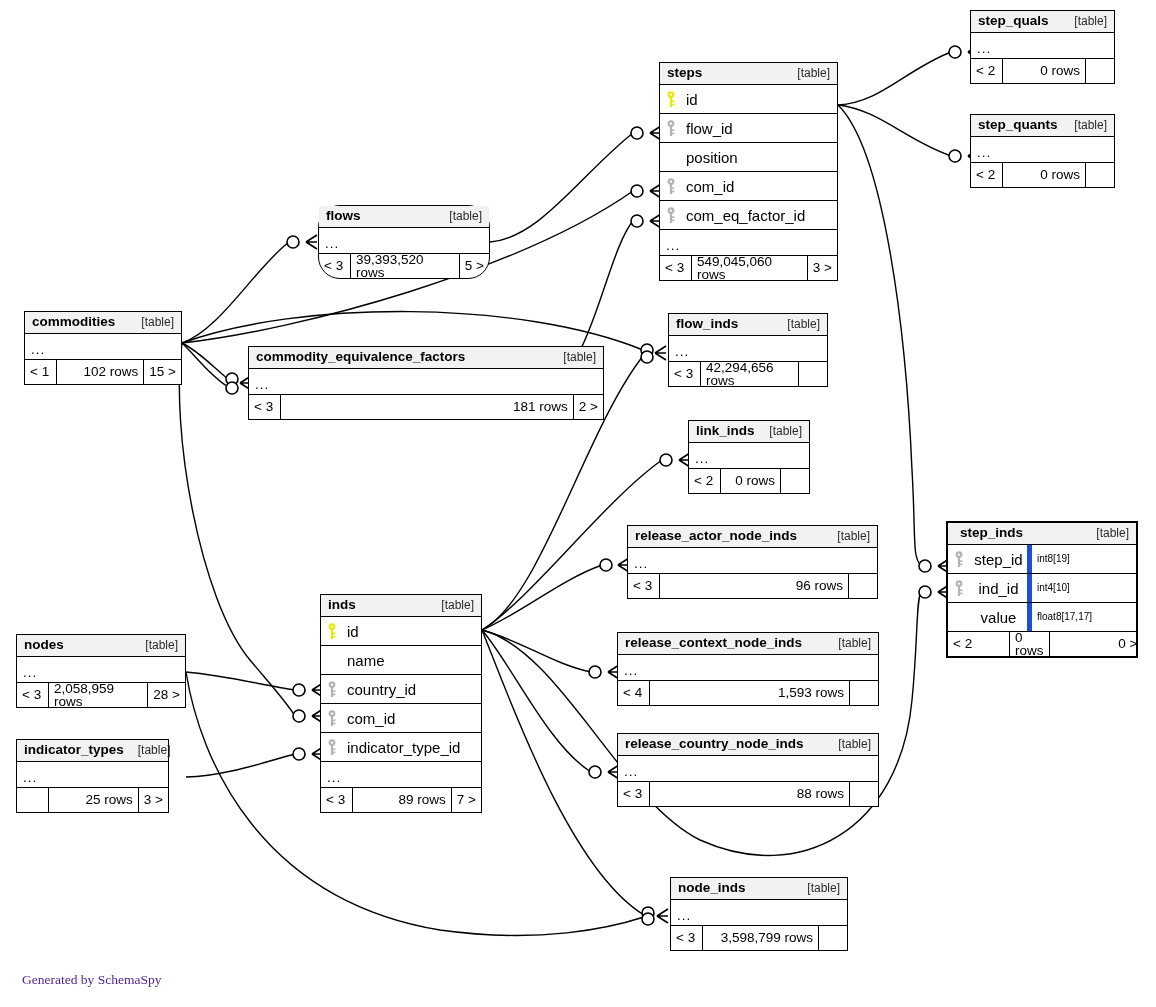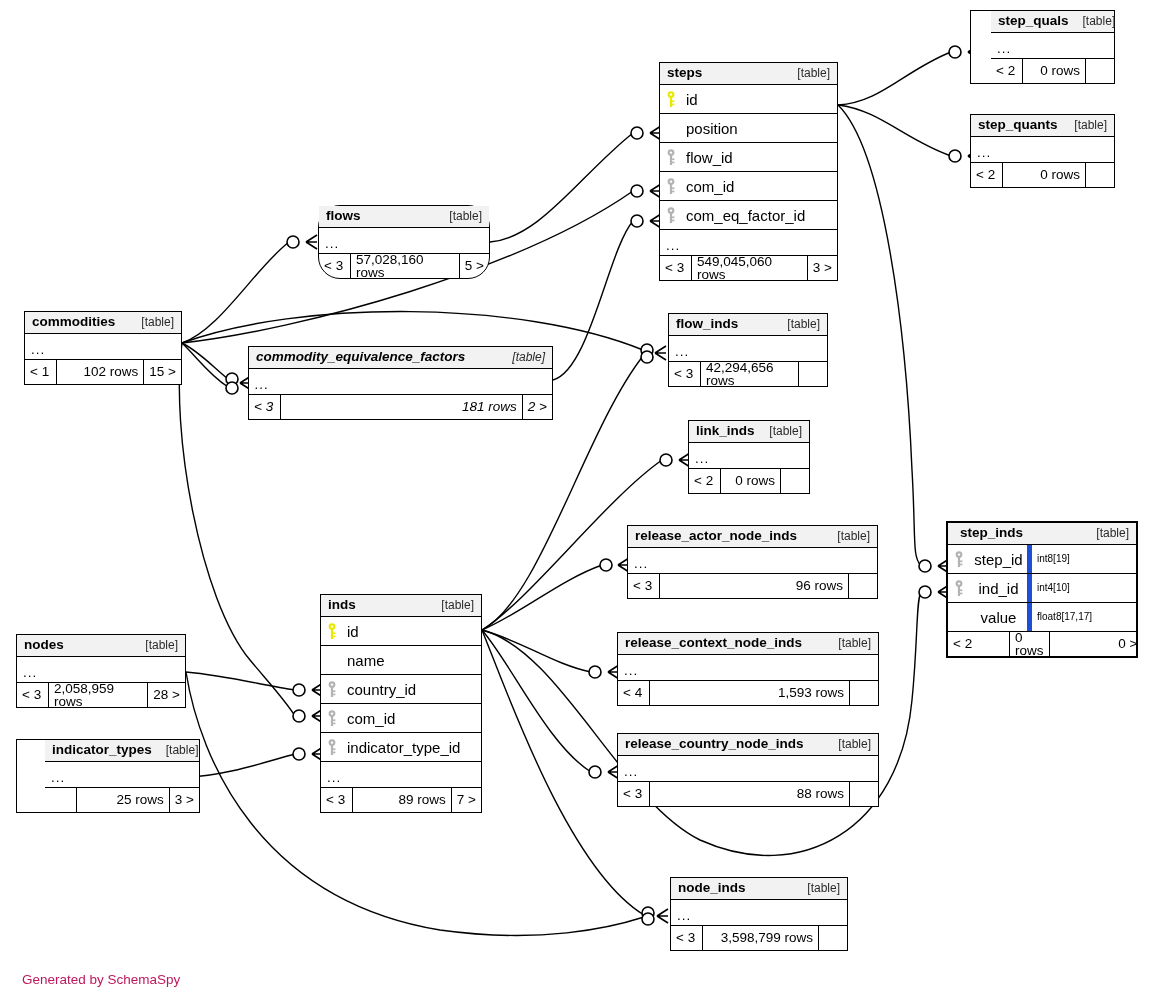--- a/index.html
+++ b/index.html
@@ -74,21 +74,21 @@
   .f-left{justify-content:flex-start;}
   .f-mid{justify-content:flex-end;flex:1 1 auto;}
   .f-mid.c{justify-content:center;}
   .f-right{justify-content:flex-end;}
 
   .keyicon{display:block;}
 
   .credit{
     position:absolute;
     left:22px;top:972px;
-    font-size:13.5px;color:#be185d;
+    font-size:13.5px;color:#4c1d95;font-family:Liberation Serif, serif;
   }
 </style>
 </head>
 <body>
 
 <div id="canvas">
 
   <svg id="edges" viewBox="0 0 1156 1007" width="1156" height="1007">
     <defs>
       <g id="crowfoot">
@@ -213,45 +213,45 @@
               <circle cx="5" cy="3.6" r="3.4" fill="#e8e800"></circle>
               <circle cx="5" cy="3.6" r="1.2" fill="#fff"></circle>
               <rect x="3.9" y="5.8" width="2.2" height="10.2" fill="#e8e800"></rect>
               <rect x="6.1" y="9.4" width="2.3" height="1.7" fill="#e8e800"></rect>
               <rect x="6.1" y="12.6" width="2.3" height="1.7" fill="#e8e800"></rect>
             </svg>
           </span>
           <span class="col-label">id</span>
         </div>
         <div class="col">
+          <span class="col-key">
+            <svg class="keyicon" width="10" height="17" viewBox="0 0 10 17">
+              <circle cx="5" cy="3.6" r="3.4" fill="#b3b3b3"></circle>
+              <circle cx="5" cy="3.6" r="1.2" fill="#fff"></circle>
+              <rect x="3.9" y="5.8" width="2.2" height="10.2" fill="#b3b3b3"></rect>
+              <rect x="6.1" y="9.4" width="2.3" height="1.7" fill="#b3b3b3"></rect>
+              <rect x="6.1" y="12.6" width="2.3" height="1.7" fill="#b3b3b3"></rect>
+            </svg>
+          </span>
+          <span class="col-label">flow_id</span>
+        </div>
+        <div class="col">
           <span class="col-key"></span>
           <span class="col-label">position</span>
         </div>
         <div class="col">
           <span class="col-key">
             <svg class="keyicon" width="10" height="17" viewBox="0 0 10 17">
               <circle cx="5" cy="3.6" r="3.4" fill="#b3b3b3"></circle>
               <circle cx="5" cy="3.6" r="1.2" fill="#fff"></circle>
               <rect x="3.9" y="5.8" width="2.2" height="10.2" fill="#b3b3b3"></rect>
               <rect x="6.1" y="9.4" width="2.3" height="1.7" fill="#b3b3b3"></rect>
               <rect x="6.1" y="12.6" width="2.3" height="1.7" fill="#b3b3b3"></rect>
             </svg>
           </span>
-          <span class="col-label">flow_id</span>
-        </div>
-        <div class="col">
-          <span class="col-key">
-            <svg class="keyicon" width="10" height="17" viewBox="0 0 10 17">
-              <circle cx="5" cy="3.6" r="3.4" fill="#b3b3b3"></circle>
-              <circle cx="5" cy="3.6" r="1.2" fill="#fff"></circle>
-              <rect x="3.9" y="5.8" width="2.2" height="10.2" fill="#b3b3b3"></rect>
-              <rect x="6.1" y="9.4" width="2.3" height="1.7" fill="#b3b3b3"></rect>
-              <rect x="6.1" y="12.6" width="2.3" height="1.7" fill="#b3b3b3"></rect>
-            </svg>
-          </span>
           <span class="col-label">com_id</span>
         </div>
         <div class="col">
           <span class="col-key">
             <svg class="keyicon" width="10" height="17" viewBox="0 0 10 17">
               <circle cx="5" cy="3.6" r="3.4" fill="#b3b3b3"></circle>
               <circle cx="5" cy="3.6" r="1.2" fill="#fff"></circle>
               <rect x="3.9" y="5.8" width="2.2" height="10.2" fill="#b3b3b3"></rect>
               <rect x="6.1" y="9.4" width="2.3" height="1.7" fill="#b3b3b3"></rect>
               <rect x="6.1" y="12.6" width="2.3" height="1.7" fill="#b3b3b3"></rect>
@@ -259,21 +259,21 @@
           </span>
           <span class="col-label">com_eq_factor_id</span>
         </div>
         <div class="ellipsis-row">...</div>
         <div class="foot">
           <div class="f-left" style="flex:0 0 auto;min-width:32px;">&lt; 3</div>
           <div class="f-mid">549,045,060 rows</div>
           <div class="f-right" style="flex:0 0 auto;min-width:28px;">3 &gt;</div>
         </div>
       </div>
-      <div class="tbl" style="left: 970px; top: 10px; width: 145px; padding-left: 20px;">
+      <div class="tbl" style="left: 970px; top: 10px; width: 145px;">
         <div class="tbl-head">
           <span class="tbl-name">step_quals</span>
           <span class="tbl-kind">[table]</span>
         </div>
         <div class="ellipsis-row">...</div>
         <div class="foot">
           <div class="f-left" style="flex:0 0 auto;min-width:32px;">&lt; 2</div>
           <div class="f-mid">0 rows</div>
           <div class="f-right" style="flex:0 0 auto;min-width:28px;"></div>
         </div>
@@ -291,37 +291,37 @@
         </div>
       </div>
       <div class="tbl" style="left: 318px; top: 205px; width: 172px; border-radius: 22px;">
         <div class="tbl-head">
           <span class="tbl-name">flows</span>
           <span class="tbl-kind">[table]</span>
         </div>
         <div class="ellipsis-row">...</div>
         <div class="foot">
           <div class="f-left" style="flex:0 0 auto;min-width:32px;">&lt; 3</div>
-          <div class="f-mid">57,028,160 rows</div>
+          <div class="f-mid">39,393,520 rows</div>
           <div class="f-right" style="flex:0 0 auto;min-width:28px;">5 &gt;</div>
         </div>
       </div>
       <div class="tbl" style="left: 24px; top: 311px; width: 158px;">
         <div class="tbl-head">
           <span class="tbl-name">commodities</span>
           <span class="tbl-kind">[table]</span>
         </div>
         <div class="ellipsis-row">...</div>
         <div class="foot">
           <div class="f-left" style="flex:0 0 auto;min-width:32px;">&lt; 1</div>
           <div class="f-mid">102 rows</div>
           <div class="f-right" style="flex:0 0 auto;min-width:28px;">15 &gt;</div>
         </div>
       </div>
-      <div class="tbl" style="left: 248px; top: 346px; width: 305px; font-style: italic;">
+      <div class="tbl" style="left: 248px; top: 346px; width: 356px;">
         <div class="tbl-head">
           <span class="tbl-name">commodity_equivalence_factors</span>
           <span class="tbl-kind">[table]</span>
         </div>
         <div class="ellipsis-row">...</div>
         <div class="foot">
           <div class="f-left" style="flex:0 0 auto;min-width:32px;">&lt; 3</div>
           <div class="f-mid">181 rows</div>
           <div class="f-right" style="flex:0 0 auto;min-width:28px;">2 &gt;</div>
         </div>
@@ -467,21 +467,21 @@
           <span class="tbl-name">nodes</span>
           <span class="tbl-kind">[table]</span>
         </div>
         <div class="ellipsis-row">...</div>
         <div class="foot">
           <div class="f-left" style="flex:0 0 auto;min-width:32px;">&lt; 3</div>
           <div class="f-mid">2,058,959 rows</div>
           <div class="f-right" style="flex:0 0 auto;min-width:28px;">28 &gt;</div>
         </div>
       </div>
-      <div class="tbl" style="left: 16px; top: 739px; width: 184px; padding-left: 28px;">
+      <div class="tbl" style="left: 16px; top: 739px; width: 153px;">
         <div class="tbl-head">
           <span class="tbl-name">indicator_types</span>
           <span class="tbl-kind">[table]</span>
         </div>
         <div class="ellipsis-row">...</div>
         <div class="foot">
           <div class="f-left" style="flex:0 0 auto;min-width:32px;"></div>
           <div class="f-mid">25 rows</div>
           <div class="f-right" style="flex:0 0 auto;min-width:28px;">3 &gt;</div>
         </div>

